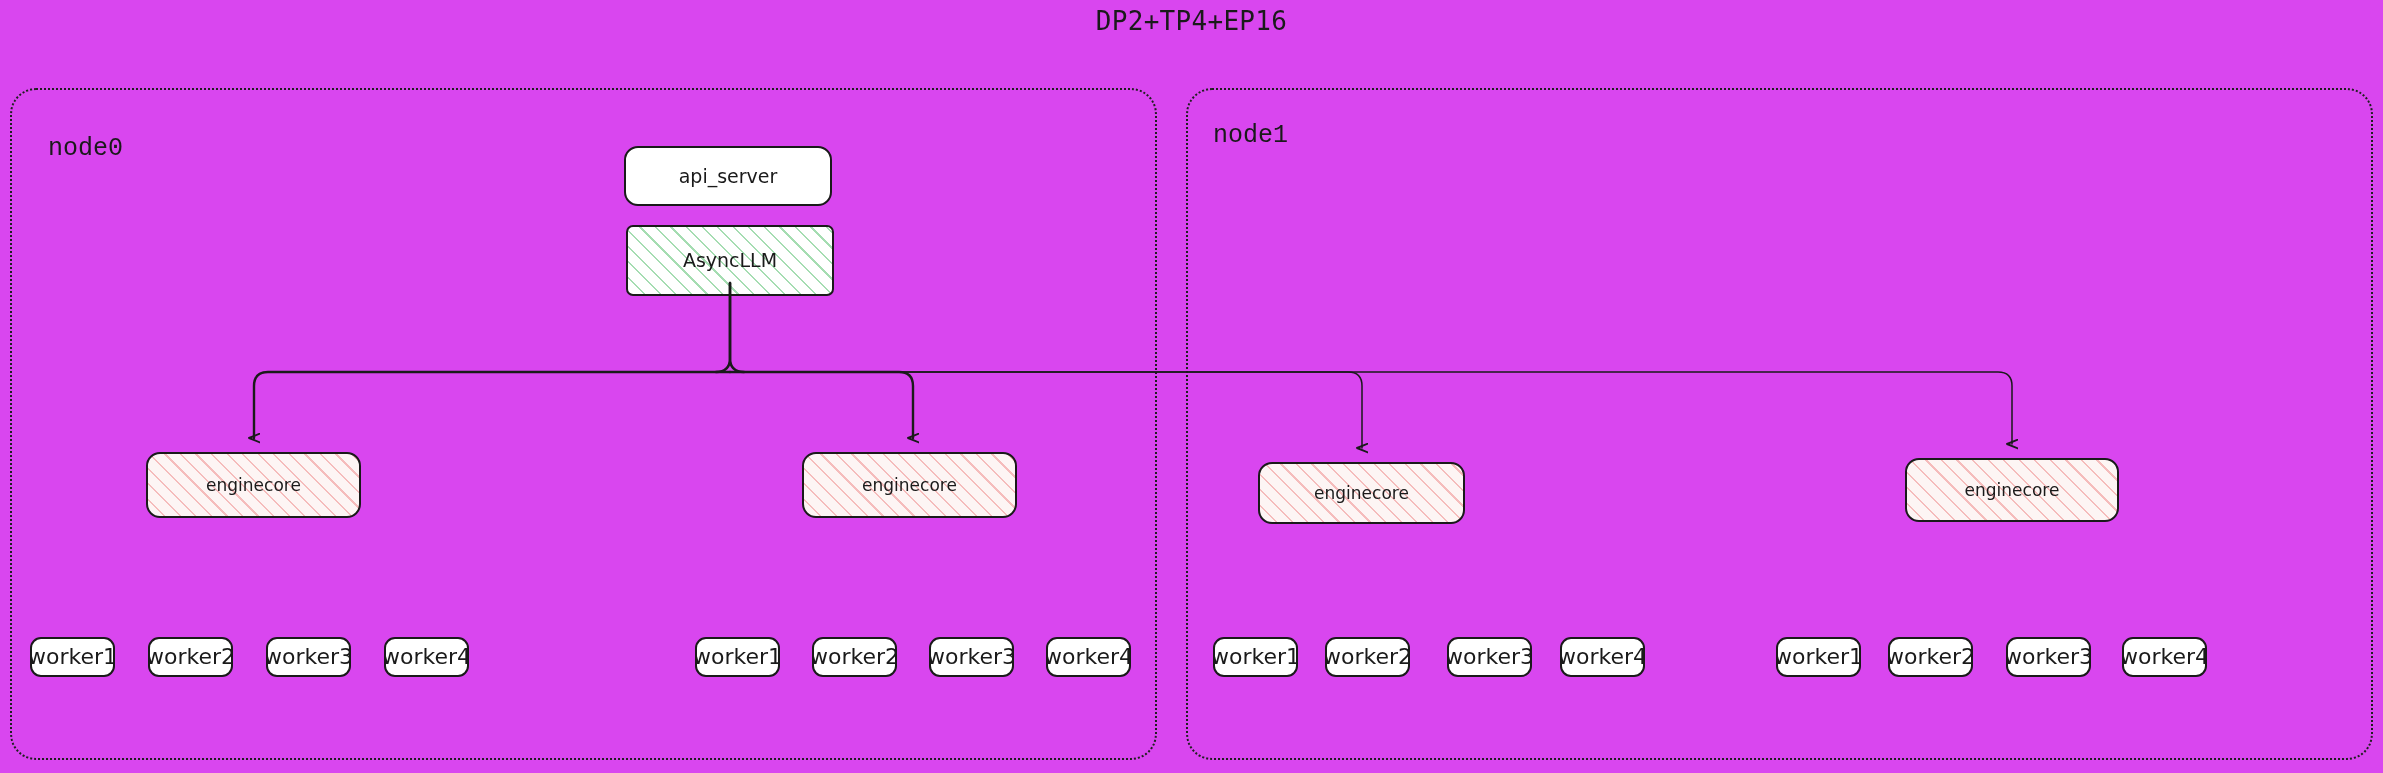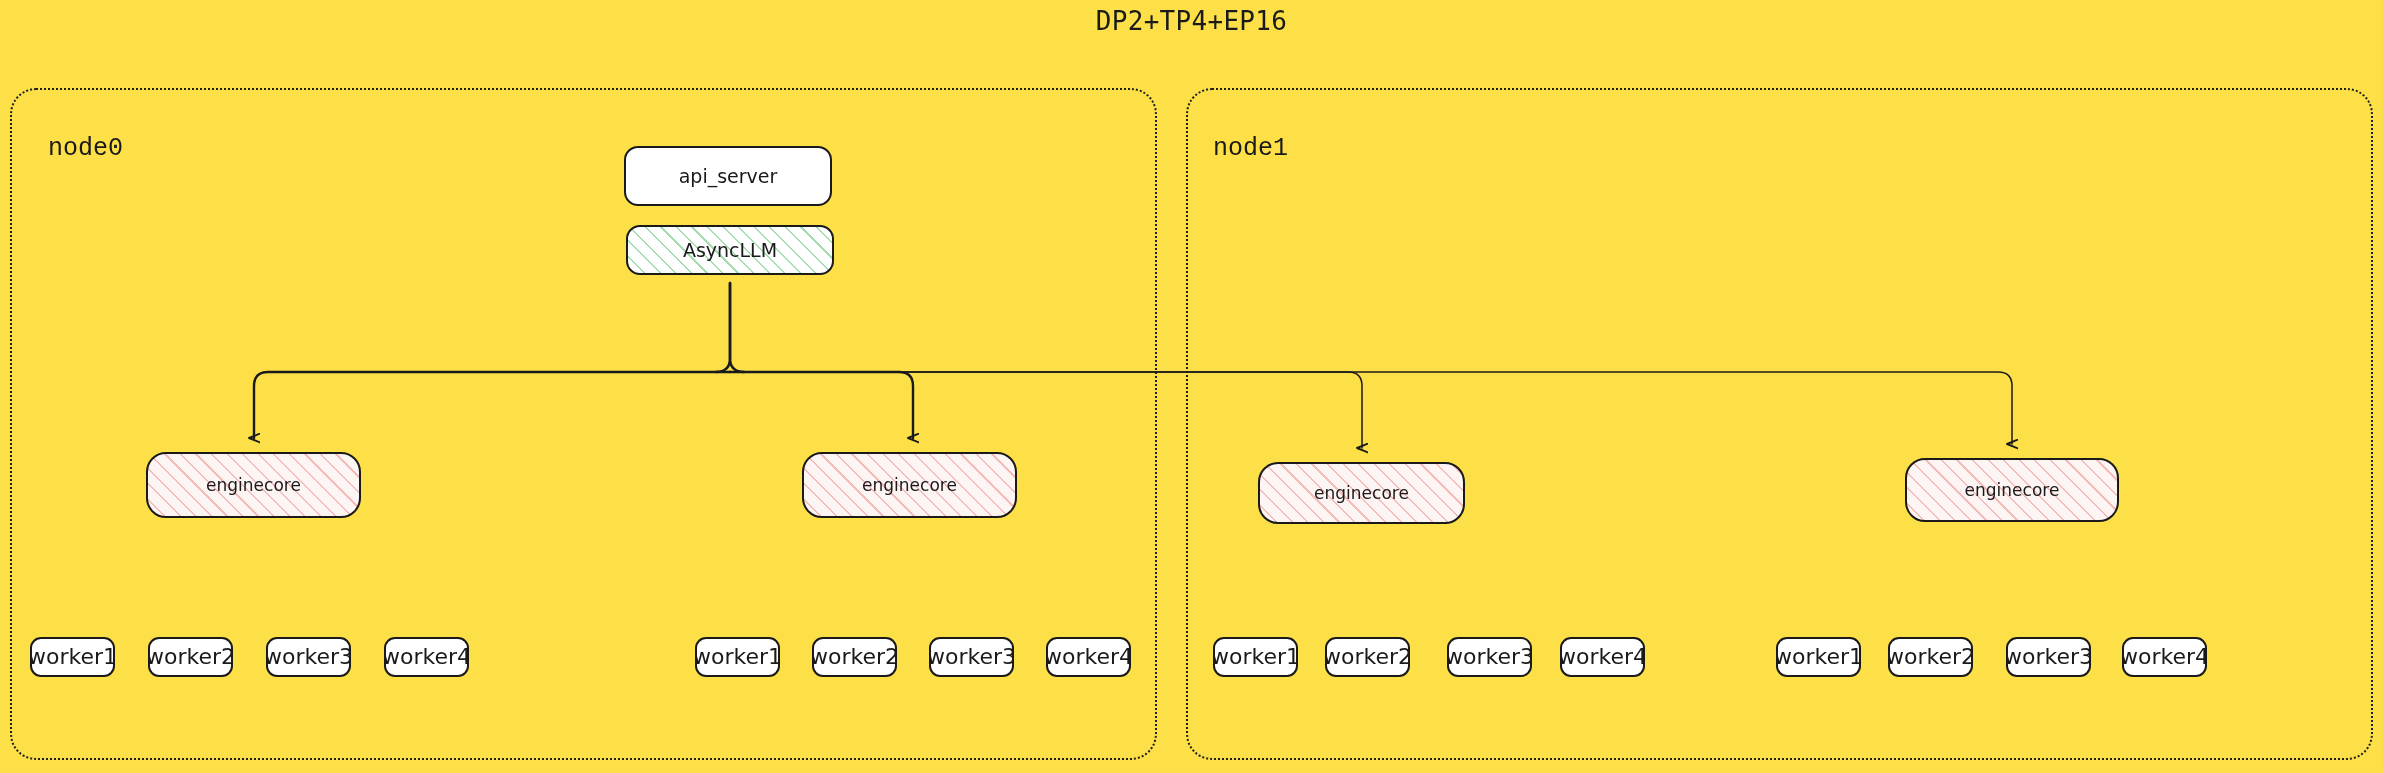--- a/index.html
+++ b/index.html
@@ -7,21 +7,21 @@
     padding: 0;
     background: #ffffff;
   }
   body {
     font-family: "DejaVu Sans", sans-serif;
   }
   #canvas {
     position: relative;
     width: 2383px;
     height: 773px;
-    background: #fde047;
+    background: #d946ef;
     overflow: hidden;
   }
 
   
   .diagram-title {
     position: absolute;
     left: 0;
     top: 6px;
     width: 2383px;
     text-align: center;
@@ -83,21 +83,21 @@
       rgba(110, 200, 130, 0.62) 1.6px,
       rgba(255,255,255,0) 1.6px,
       rgba(255,255,255,0) 11px
     );
     background-color: #ffffff;
   }
 
   
   .box-engine {
     font-size: 17px;
-    border-radius: 20px;
+    border-radius: 14px;
     background-image: repeating-linear-gradient(
       45deg,
       rgba(240, 150, 150, 0.60) 0px,
       rgba(240, 150, 150, 0.60) 1.6px,
       rgba(255,255,255,0) 1.6px,
       rgba(255,255,255,0) 11px
     );
     background-color: #fdf5f4;
   }
 
@@ -138,28 +138,28 @@
         <path d="M 730 372 L 899 372 Q 913 372 913 386 L 913 438" marker-end="url(#arrowhead)" stroke-width="2.4"></path>
         <path d="M 730 372 L 1348 372 Q 1362 372 1362 386 L 1362 448" marker-end="url(#arrowhead)" stroke-width="1.5"></path>
         <path d="M 730 372 L 1998 372 Q 2012 372 2012 386 L 2012 444" marker-end="url(#arrowhead)" stroke-width="1.5"></path>
       </g>
   </svg>
 
   <div id="node-layer">
       <div class="node-box" style="left: 10px; top: 88px; width: 1147px; height: 672px;"></div>
       <div class="node-label" style="left: 48px; top: 134px;">node0</div>
       <div class="node-box" style="left: 1186px; top: 88px; width: 1187px; height: 672px;"></div>
-      <div class="node-label" style="left: 1213px; top: 134px;">node1</div>
+      <div class="node-label" style="left: 1213px; top: 121px;">node1</div>
     </div>
 
   <div id="box-layer">
       <div class="gbox box-api" style="left: 624px; top: 146px; width: 208px; height: 60px;">
         <span class="lbl">api_server</span>
       </div>
-      <div class="gbox box-async" style="left: 626px; top: 225px; width: 208px; height: 50px;">
+      <div class="gbox box-async" style="left: 626px; top: 225px; width: 208px; height: 71px; border-radius: 7px;">
         <span class="lbl">AsyncLLM</span>
       </div>
       <div class="gbox box-engine" style="left: 146px; top: 452px; width: 215px; height: 66px;">
         <span class="lbl">enginecore</span>
       </div>
       <div class="gbox box-engine" style="left: 802px; top: 452px; width: 215px; height: 66px;">
         <span class="lbl">enginecore</span>
       </div>
       <div class="gbox box-engine" style="left: 1258px; top: 462px; width: 207px; height: 62px;">
         <span class="lbl">enginecore</span>

